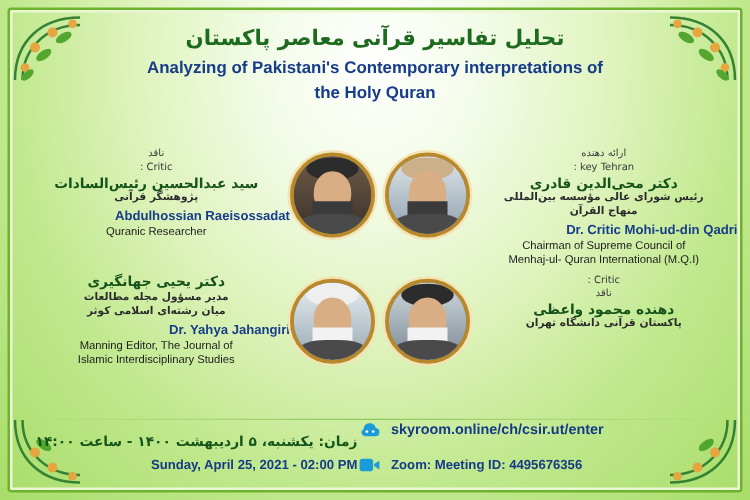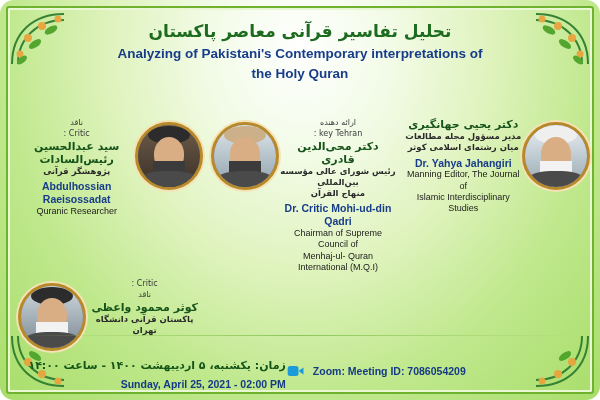--- a/index.html
+++ b/index.html
@@ -7,21 +7,20 @@
     width:600px;height:400px;overflow:hidden;
     background:#ffffff;
     font-family:"Liberation Sans", sans-serif;
   }
   .poster{
     position:relative;
     width:600px;height:400px;
     background:
       radial-gradient(ellipse at 50% 12%, #ffffff 0%, #f2fbe6 22%, #dff3bd 45%, #bfe88c 70%, #a8dd6a 100%);
     overflow:hidden;
-    border-radius:14px;
   }
   
   .frame{
     position:absolute;left:6px;top:6px;right:6px;bottom:6px;
     border:2px solid #6fb22e;
     border-radius:3px;
     box-shadow:inset 0 0 0 2px #eaf7d4;
     pointer-events:none;
   }
   
@@ -45,21 +44,21 @@
     margin:6px 0 2px 0;
   }
   .title-en{
     font-size:13.5px;font-weight:bold;color:#173d8a;
     line-height:1.35;margin:2px 40px 0 40px;
   }
 
   
   .grid{
     position:absolute;left:14px;right:6px;top:118px;
-    display:grid;grid-template-columns:1fr 1fr 1fr;
+    display:grid;grid-template-columns:1fr 1fr;
     grid-template-rows:auto auto;
     row-gap:6px;
   }
   .cell{
     display:flex;align-items:flex-start;
     padding:0 4px;
   }
   .cell.right{flex-direction:row;}
   .cell.left{flex-direction:row-reverse;}
   .txt{flex:1;text-align:center;line-height:1.22;}
@@ -69,21 +68,21 @@
   }
   .name-ar{
     font-family:"DejaVu Sans", sans-serif;
     direction:rtl;font-size:11px;font-weight:bold;color:#16531a;
   }
   .sub-ar{
     font-family:"DejaVu Sans", sans-serif;
     direction:rtl;font-size:8.5px;color:#2b2b2b;line-height:1.3;font-weight:bold;
   }
   .name-en{
-    font-size:10.5px;font-weight:bold;color:#173d8a;margin-top:3px;
+    font-size:10.5px;font-weight:bold;color:#173d8a;margin-top:3px;text-align:right;
   }
   .sub-en{
     font-size:9px;color:#1b1b1b;line-height:1.25;
   }
   
   .portrait{
     width:62px;height:62px;border-radius:50%;
     border:3px solid #b8892a;
     background:#7e7e7e;
     flex:0 0 auto;margin-top:4px;
@@ -281,21 +280,21 @@
           <div class="face"></div>
         <div class="beard"></div>
           <div class="body"></div>
       </div>
     </div>
 
     <div class="cell left">
       <div class="txt">
         <div class="role">Critic :</div>
         <div class="role">ناقد</div>
-        <div class="name-ar">کوثر محمود واعظی</div>
+        <div class="name-ar">دهنده محمود واعظی</div>
         <div class="sub-ar">پاکستان قرآنی دانشگاه تهران</div>
       </div>
       <div class="portrait p4">
         <div class="bg"></div>
           <div class="turban black"></div>
           <div class="face"></div>
         <div class="beard"></div>
           <div class="body"></div>
       </div>
     </div>
@@ -305,21 +304,29 @@
   <div class="divider"></div>
 
   <div class="footer">
     <div class="foot-left">
       <div class="date-ar">زمان: یکشنبه، ۵ اردیبهشت ۱۴۰۰ - ساعت ۱۴:۰۰</div>
       <div class="date-en">Sunday, April 25, 2021 - 02:00 PM</div>
     </div>
     <div class="foot-right">
       <div class="link-row">
         <svg class="ic" viewBox="0 0 24 24">
+          <path d="M7 18h10a4 4 0 0 0 .6-7.96A6 6 0 0 0 5.8 11.2 3.6 3.6 0 0 0 7 18z" fill="#1b9bd8"></path>
+          <circle cx="9" cy="13.5" r="1.3" fill="#ffffff"></circle>
+          <circle cx="15" cy="13.5" r="1.3" fill="#ffffff"></circle>
+        </svg>
+        <span class="link-text">skyroom.online/ch/csir.ut/enter</span>
+      </div>
+      <div class="link-row">
+        <svg class="ic" viewBox="0 0 24 24">
           <rect x="2" y="6" width="13" height="12" rx="3" fill="#1b9bd8"></rect>
           <path d="M16 11l5-3.2v8.4L16 13z" fill="#1b9bd8"></path>
         </svg>
-        <span class="zoom-text">Zoom: Meeting ID: 7086054209</span>
+        <span class="zoom-text">Zoom: Meeting ID: 4495676356</span>
       </div>
     </div>
   </div>
 
 </div>
 
 </body></html>

